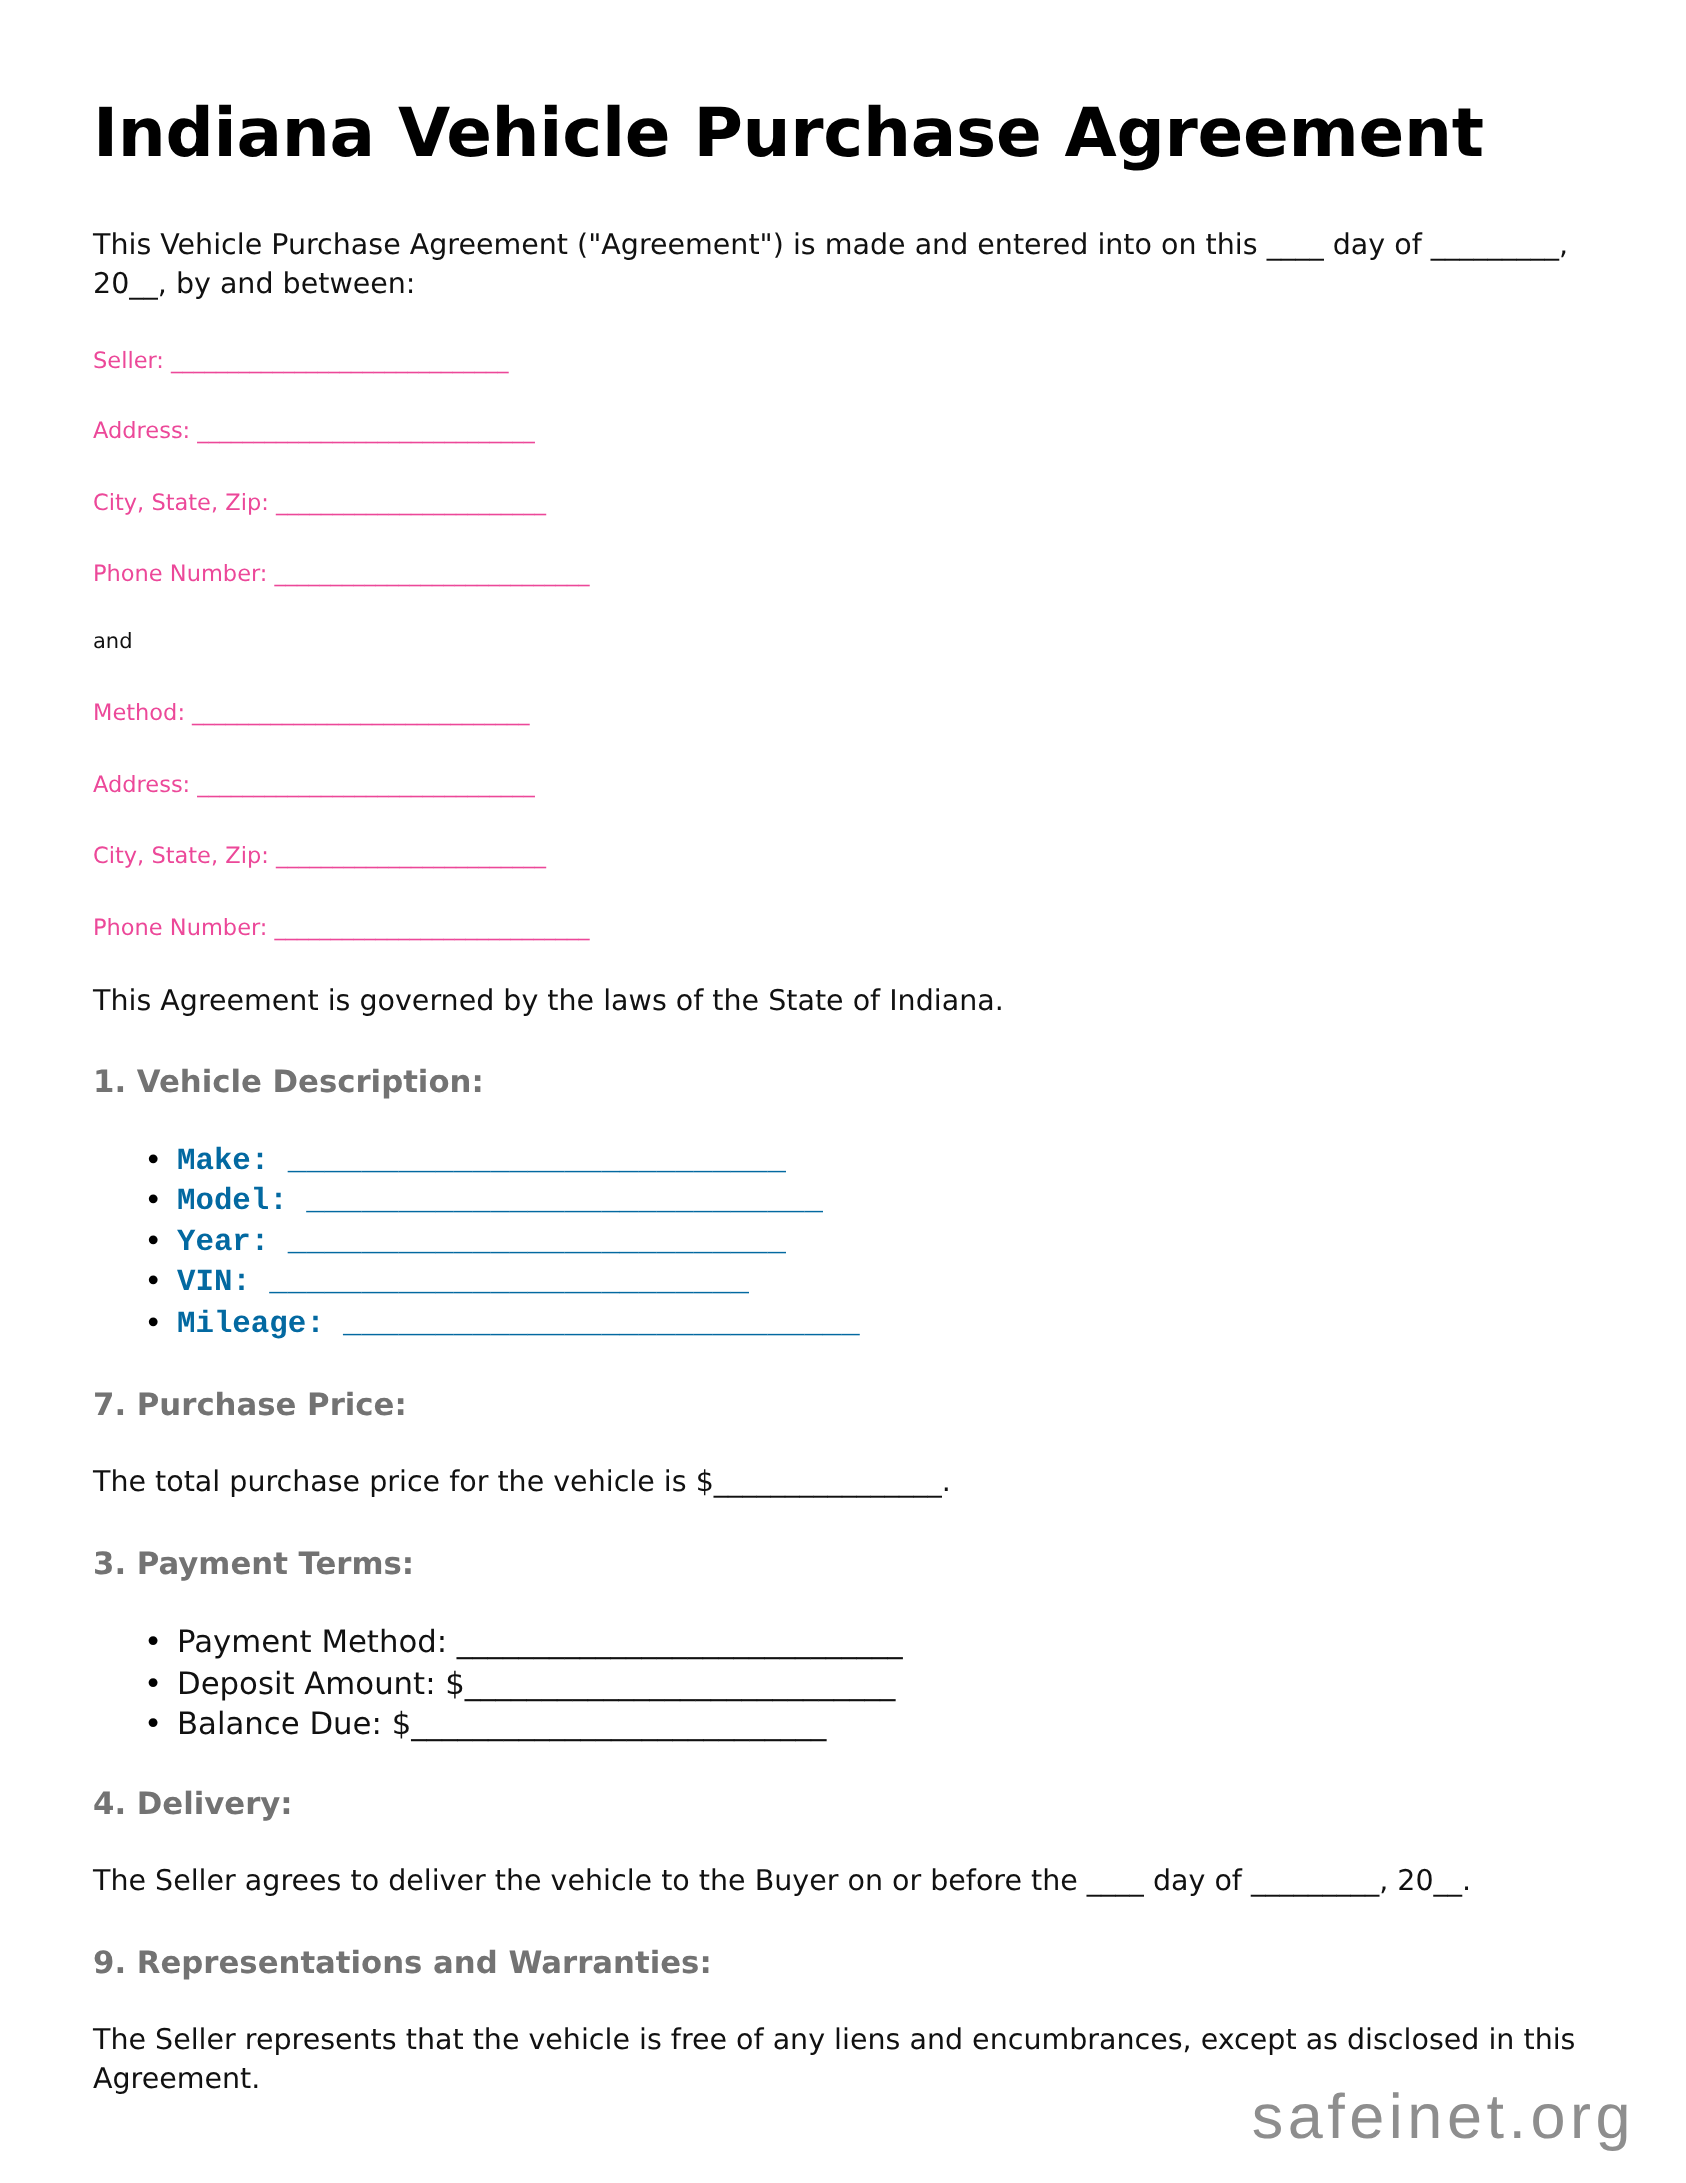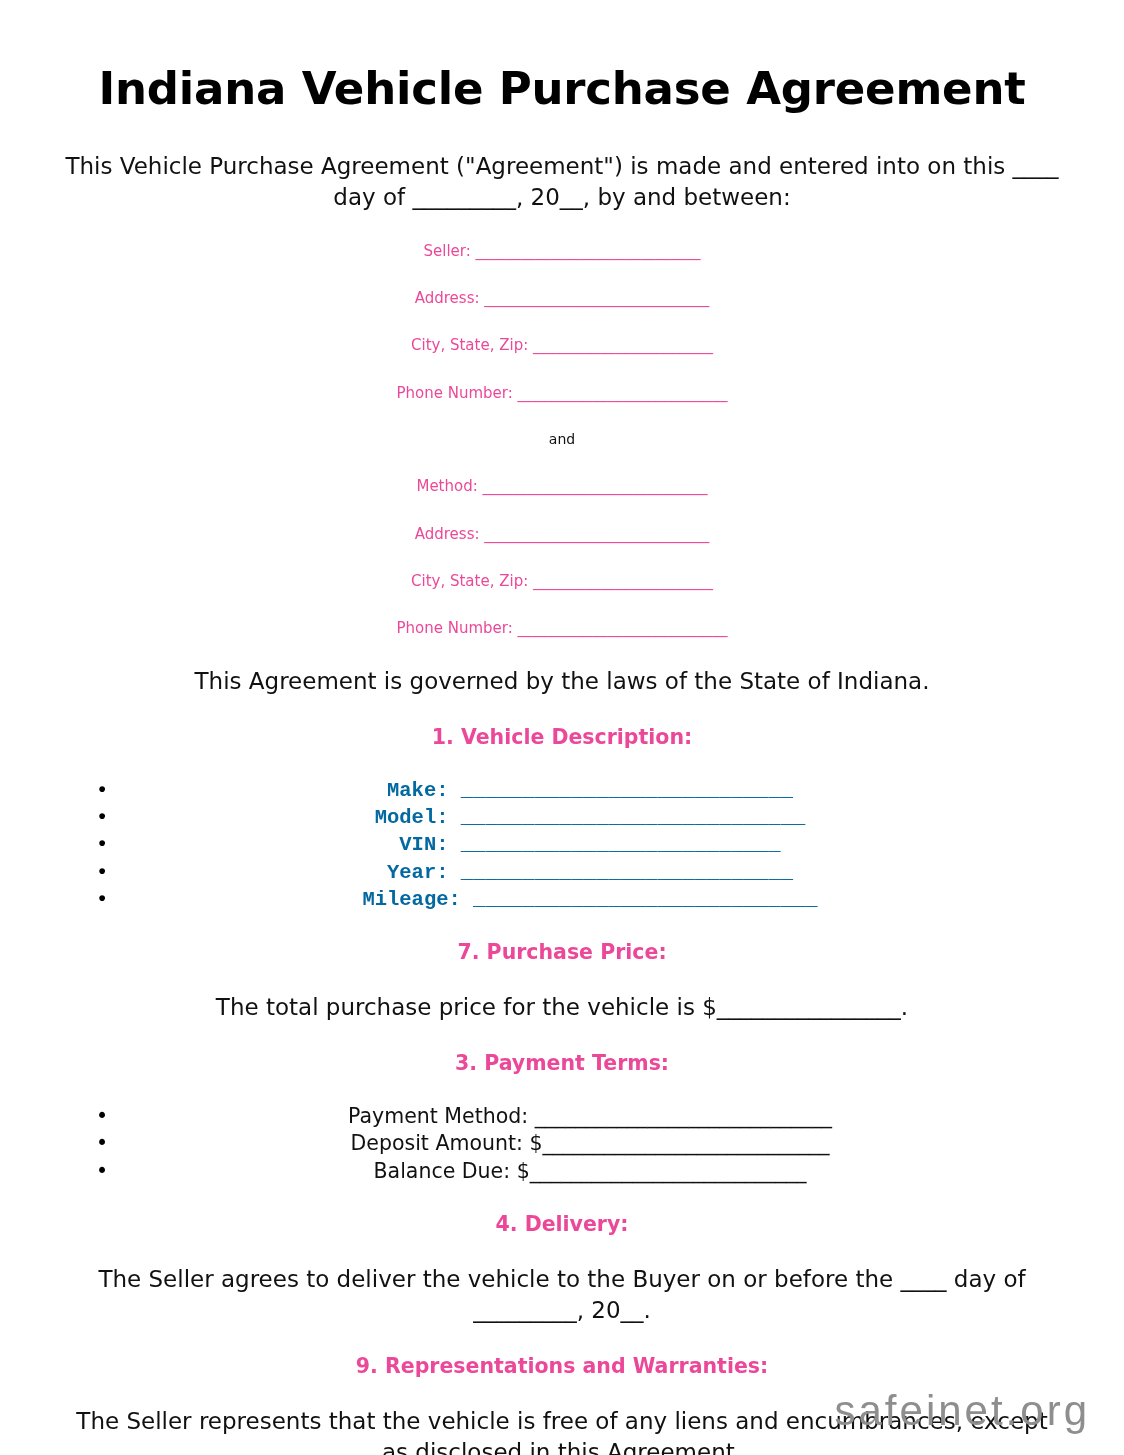--- a/index.html
+++ b/index.html
@@ -15,40 +15,39 @@
     color: #000000;
     overflow: hidden;
   }
   .page {
     position: absolute;
     left: 0;
     top: 0;
     width: 1124px;
     height: 1455px;
     background: #ffffff;
-    text-align: center;
   }
   .content {
     position: absolute;
     left: 62px;
     top: 62px;
     width: 1000px;
   }
 
   h1.doc-title {
     font-size: 45px;
     font-weight: bold;
     letter-spacing: -0.2px;
     line-height: 1.18;
     margin: 0 0 36px 0;
     color: #000;
   }
 
   p.para {
-    font-size: 23px;
+    font-size: 19px;
     line-height: 1.36;
     margin: 0 0 27px 0;
     color: #111;
   }
 
   p.field {
     font-size: 15px;
     line-height: 1.36;
     margin: 0 0 27px 0;
     font-weight: normal;
@@ -60,21 +59,21 @@
     line-height: 1.36;
     margin: 0 0 27px 0;
     color: #111;
   }
 
   h2.section {
     font-size: 20.5px;
     font-weight: bold;
     line-height: 1.36;
     margin: 0 0 25px 0;
-    color: #ec4899;
+    color: #737373;
   }
 
   ul.bullets {
     list-style: none;
     margin: 0 0 26px 0;
     padding: 0 0 0 34px;
   }
   ul.bullets li {
     font-size: 20.5px;
     line-height: 1.33;
@@ -131,22 +130,22 @@
     <p class="field">Address: ______________________________</p>
     <p class="field">City, State, Zip: ________________________</p>
     <p class="field">Phone Number: ____________________________</p>
 
     <p class="para">This Agreement is governed by the laws of the State of Indiana.</p>
 
     <h2 class="section">1. Vehicle Description:</h2>
     <ul class="bullets bold">
       <li>Make: ___________________________</li>
       <li>Model: ____________________________</li>
+      <li>Year: ___________________________</li>
       <li>VIN: __________________________</li>
-      <li>Year: ___________________________</li>
       <li>Mileage: ____________________________</li>
     </ul>
 
     <h2 class="section">7. Purchase Price:</h2>
     <p class="para">The total purchase price for the vehicle is $________________.</p>
 
     <h2 class="section">3. Payment Terms:</h2>
     <ul class="bullets">
       <li>Payment Method: _____________________________</li>
       <li>Deposit Amount: $____________________________</li>

